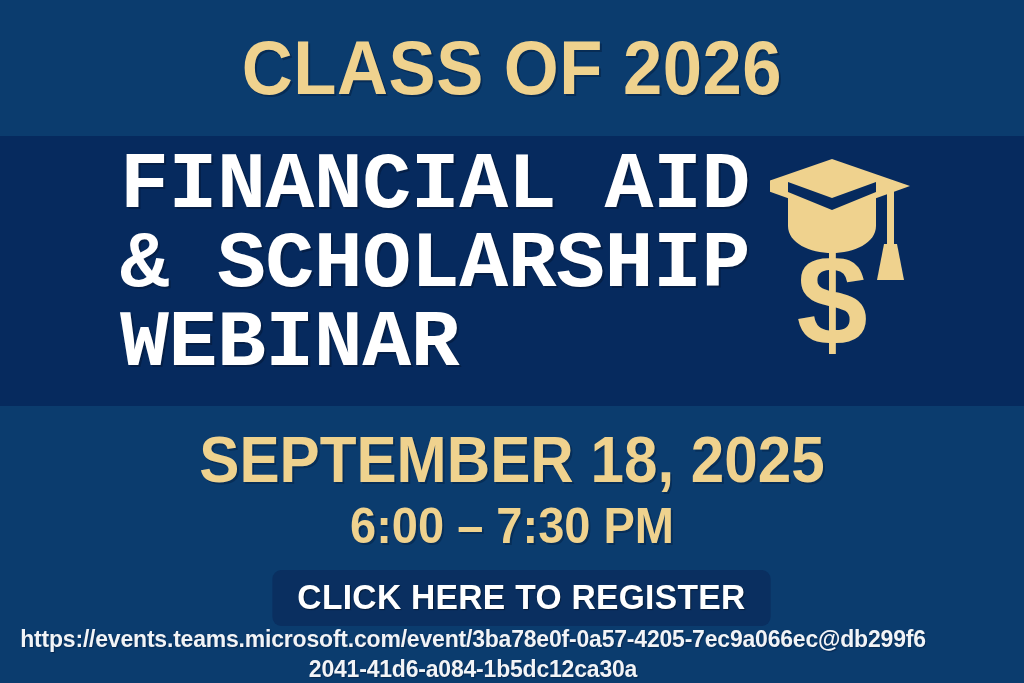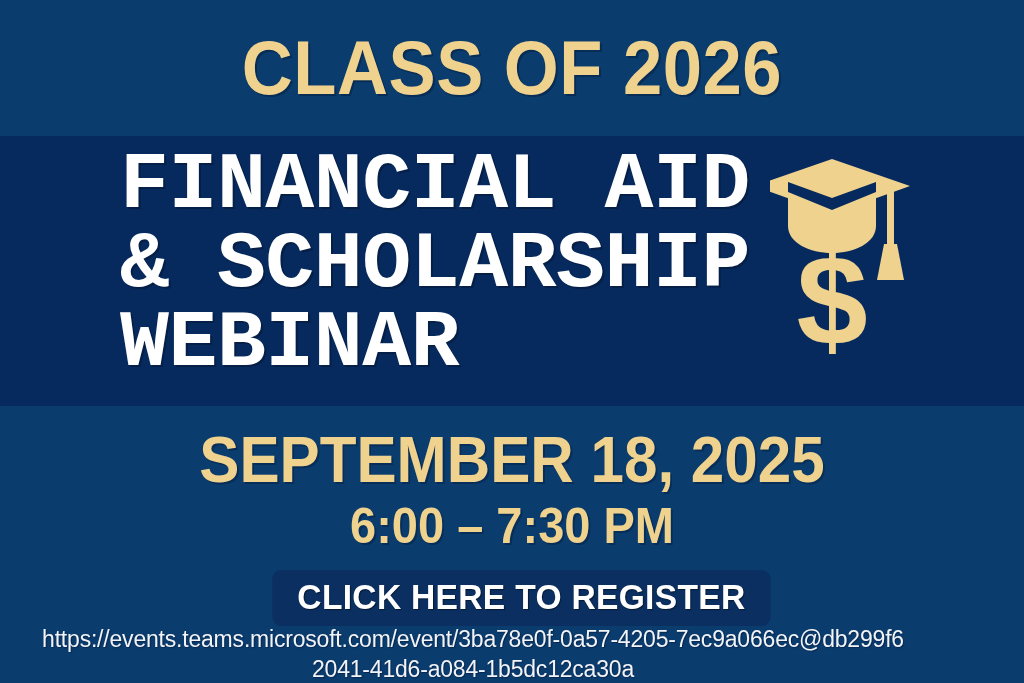--- a/index.html
+++ b/index.html
@@ -149,21 +149,21 @@
   }
 
   
   .url-block {
     position: absolute;
     left: 0; top: 624px;
     width: 946px;
     text-align: center;
     color: #f2f4f7;
     font-family: "Liberation Sans", sans-serif;
-    font-weight: 400;
+    font-weight: 700;
     font-size: 23px;
     line-height: 30px;
     letter-spacing: -0.2px;
     text-shadow: 1px 1px 1px rgba(3, 24, 56, 0.55);
   }
   .url-block .uline { display: block; white-space: nowrap; }
 </style>
 </head>
 <body>
 

